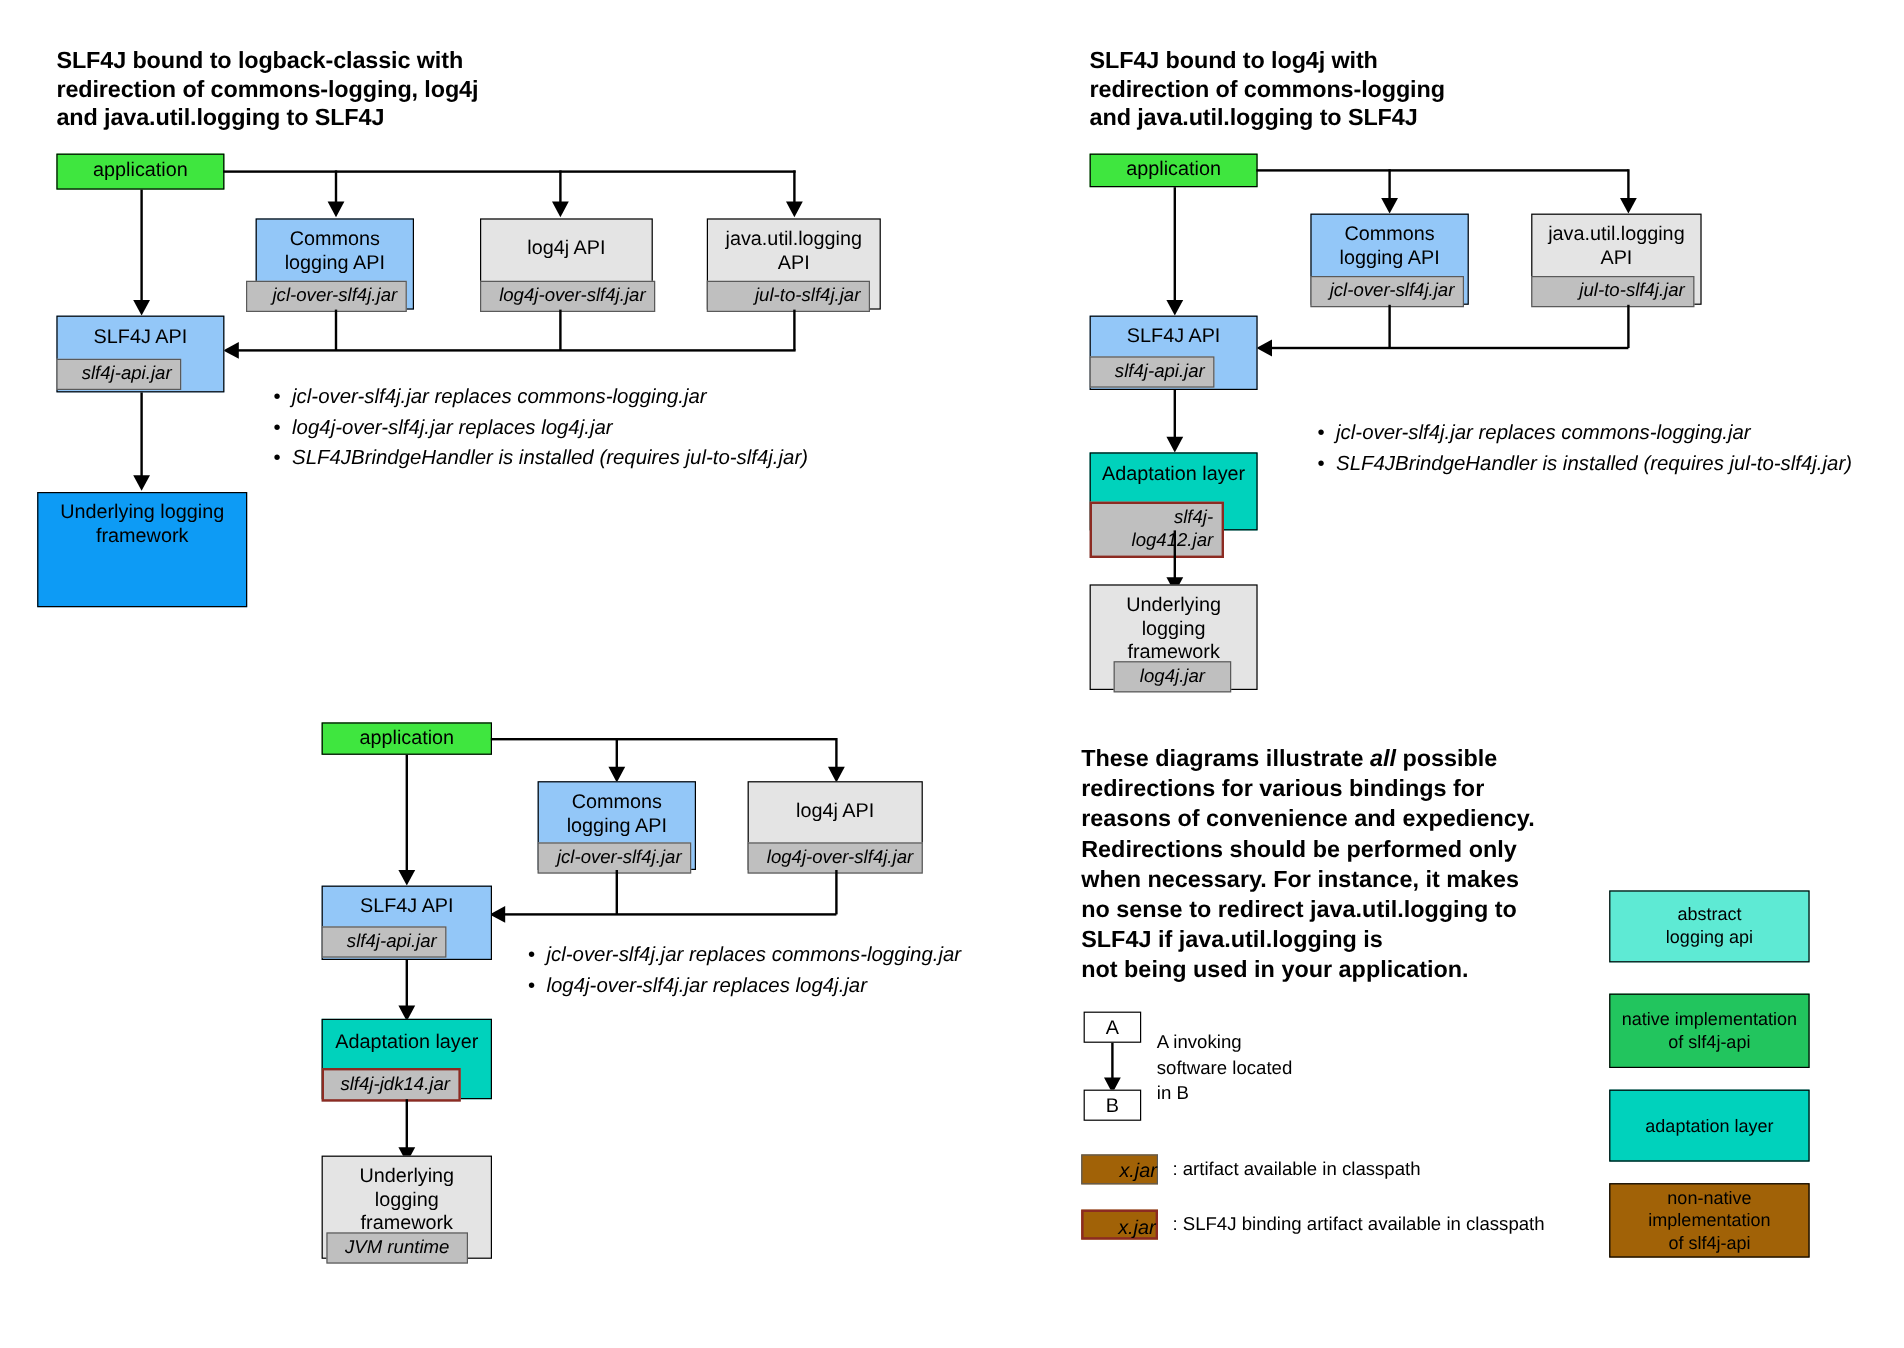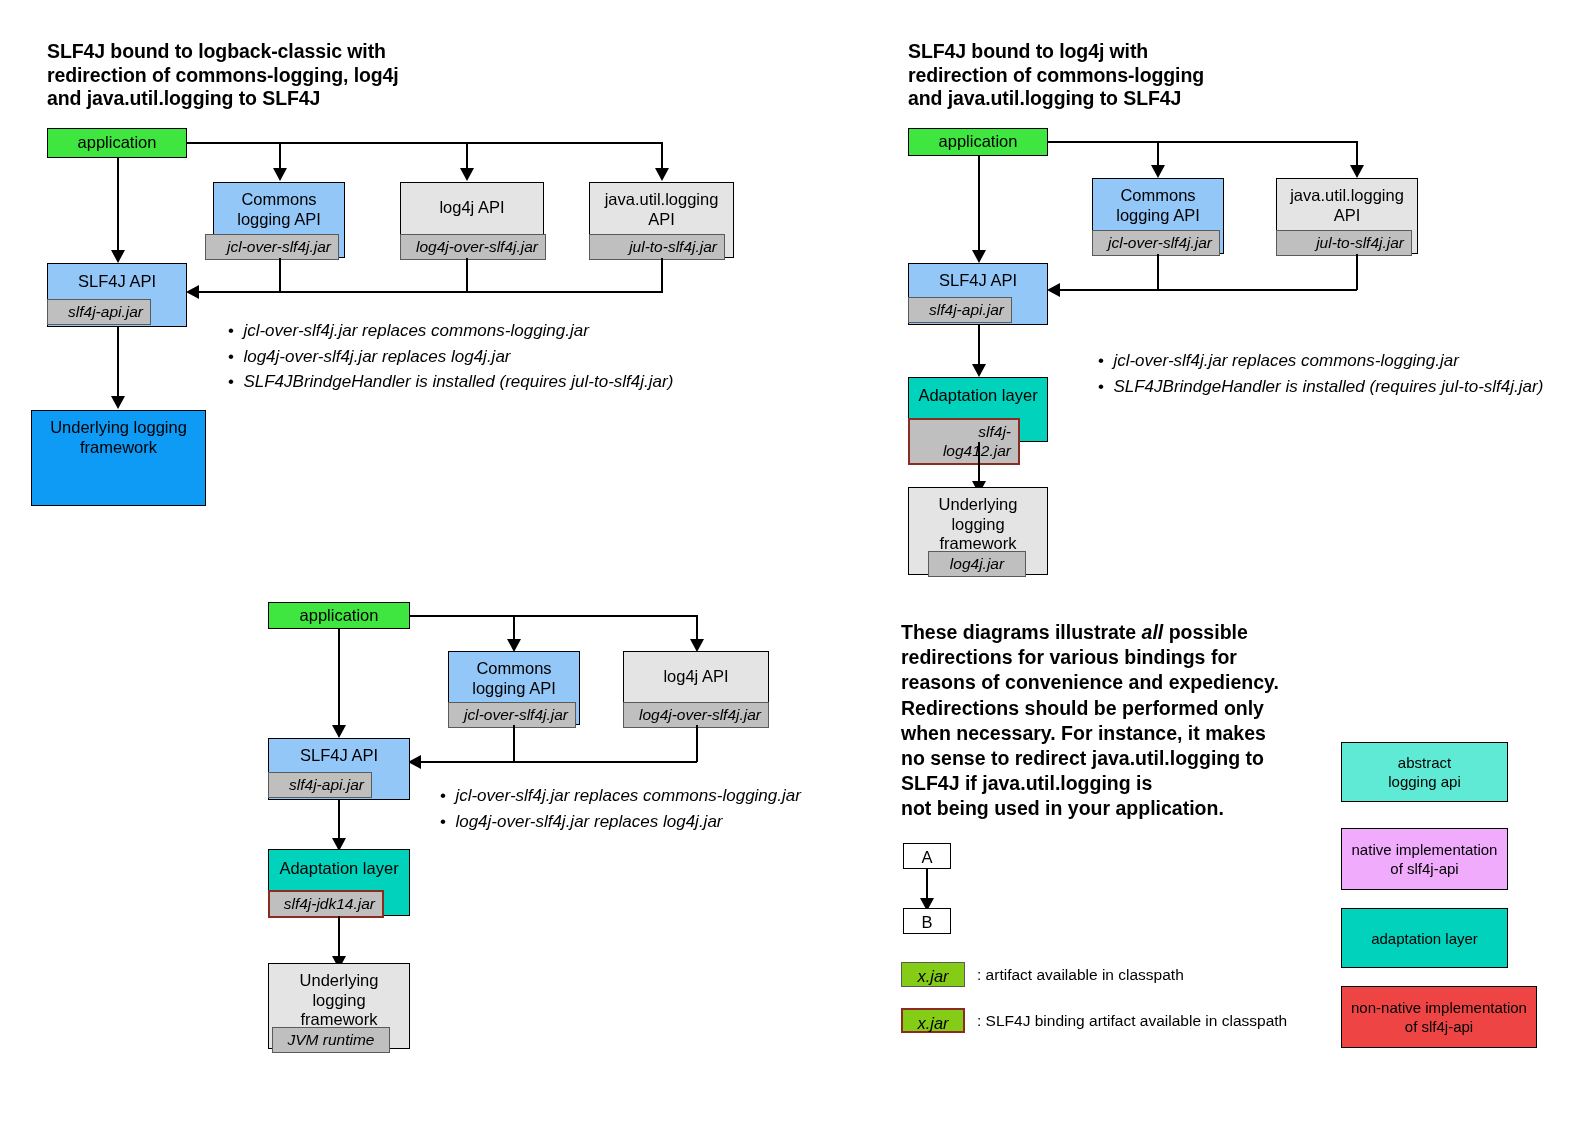--- a/index.html
+++ b/index.html
@@ -45,22 +45,22 @@
 
   
   .para{position:absolute;font-weight:bold;font-size:19.5px;line-height:25.2px;
         white-space:pre-line;}
   .para i{font-style:italic;}
 
   
   .lgbox{position:absolute;border:1.6px solid #000;background:#fff;box-sizing:border-box;
          text-align:center;font-size:16.5px;line-height:20px;padding-top:3px;}
   .lgtext{position:absolute;font-size:15.5px;line-height:21.5px;white-space:pre-line;}
-  .lgjar{position:absolute;background:#84cc16;border:1.5px solid #5A5A5A;box-sizing:border-box;
-         font-style:italic;font-size:16.5px;text-align:center;padding-top:4px;}
+  .lgjar{position:absolute;background:#a16207;border:1.5px solid #5A5A5A;box-sizing:border-box;
+         font-style:italic;font-size:16.5px;text-align:right;padding-top:4px;}
   .lgjar.binding{border:2.2px solid #8C2B22;}
   .lgcap{position:absolute;font-size:15.5px;line-height:20px;white-space:nowrap;}
   .swatch{position:absolute;border:1.6px solid #000;box-sizing:border-box;
           display:flex;align-items:center;justify-content:center;text-align:center;
           font-size:15px;line-height:19px;white-space:pre-line;}
 </style>
 </head>
 <body>
 
 <div class="stage">
@@ -248,28 +248,31 @@
 Redirections should be performed only
 when necessary. For instance, it makes
 no sense to redirect java.util.logging to
 SLF4J if java.util.logging is
 not being used in your application.</span></div>
 
   <div class="lgbox" style="left:903px;top:843px;width:48px;height:26px;">A</div>
   <div class="ln lnv" style="left:926px;top:869px;height:32px;"></div>
   <div class="arw down" style="left:920px;top:898px;"></div>
   <div class="lgbox" style="left:903px;top:908px;width:48px;height:26px;">B</div>
+  <div class="lgtext" style="left:964px;top:858px;">A invoking
+software located
+in B</div>
 
   <div class="lgjar" style="left:901px;top:962px;width:64px;height:25px;">x.jar</div>
   <div class="lgcap" style="left:977px;top:965px;">: artifact available in classpath</div>
 
   <div class="lgjar binding" style="left:901px;top:1008px;width:64px;height:25px;">x.jar</div>
   <div class="lgcap" style="left:977px;top:1011px;">: SLF4J binding artifact available in classpath</div>
 
   <div class="swatch" style="left:1341px;top:742px;width:167px;height:60px;background:#5eead4;">abstract
 logging api</div>
-  <div class="swatch" style="left:1341px;top:828px;width:167px;height:62px;background:#f0abfc;">native implementation
+  <div class="swatch" style="left:1341px;top:828px;width:167px;height:62px;background:#22c55e;">native implementation
 of slf4j-api</div>
   <div class="swatch" style="left:1341px;top:908px;width:167px;height:60px;background:#00D2BC;">adaptation layer</div>
-  <div class="swatch" style="left:1341px;top:986px;width:196px;height:62px;background:#ef4444;">non-native implementation
+  <div class="swatch" style="left:1341px;top:986px;width:167px;height:62px;background:#a16207;">non-native implementation
 of slf4j-api</div>
 
 </div>
 
 </body></html>

